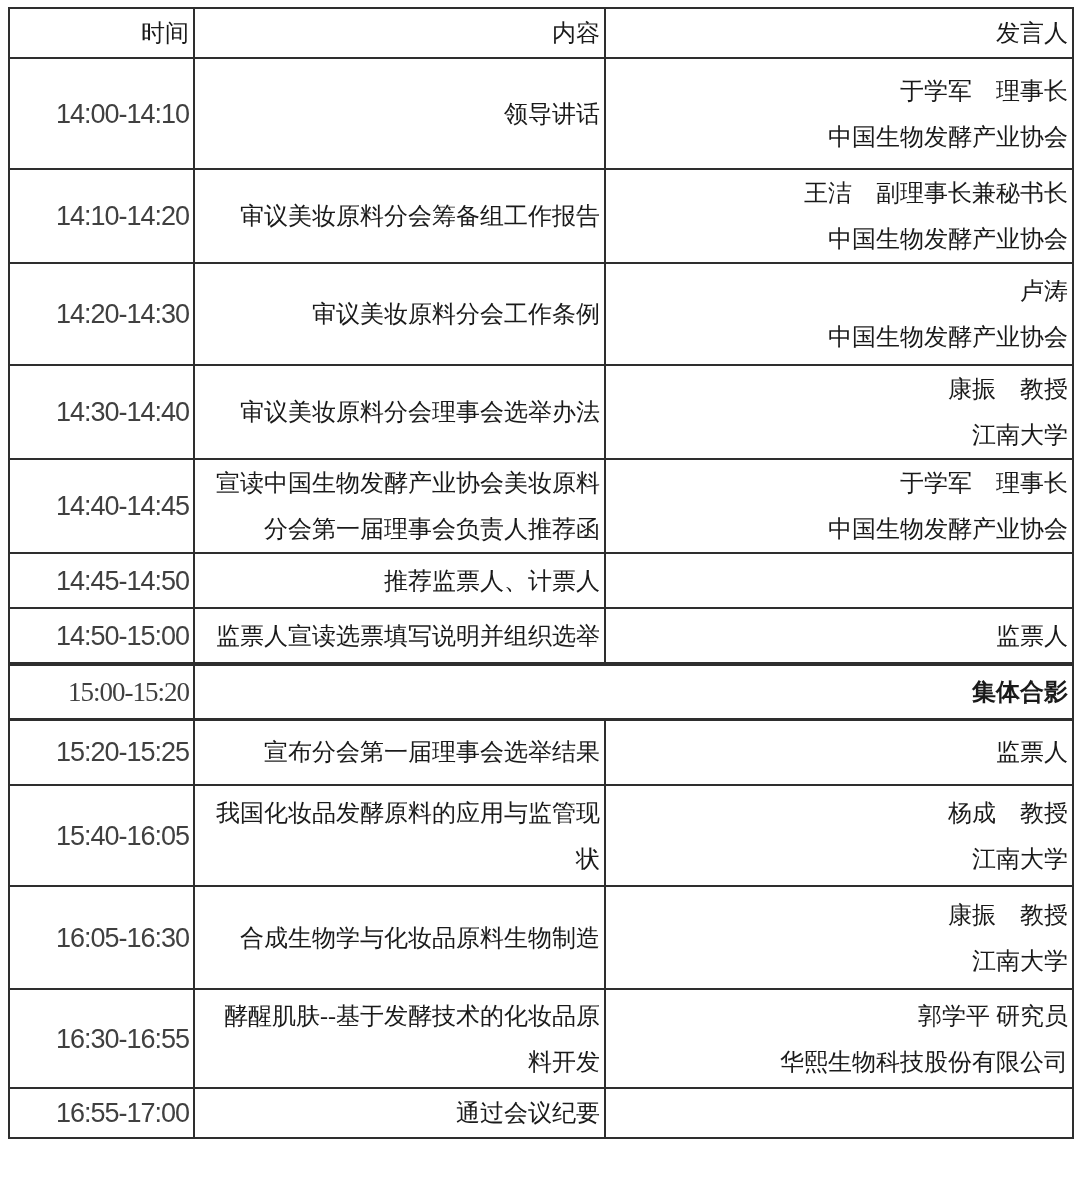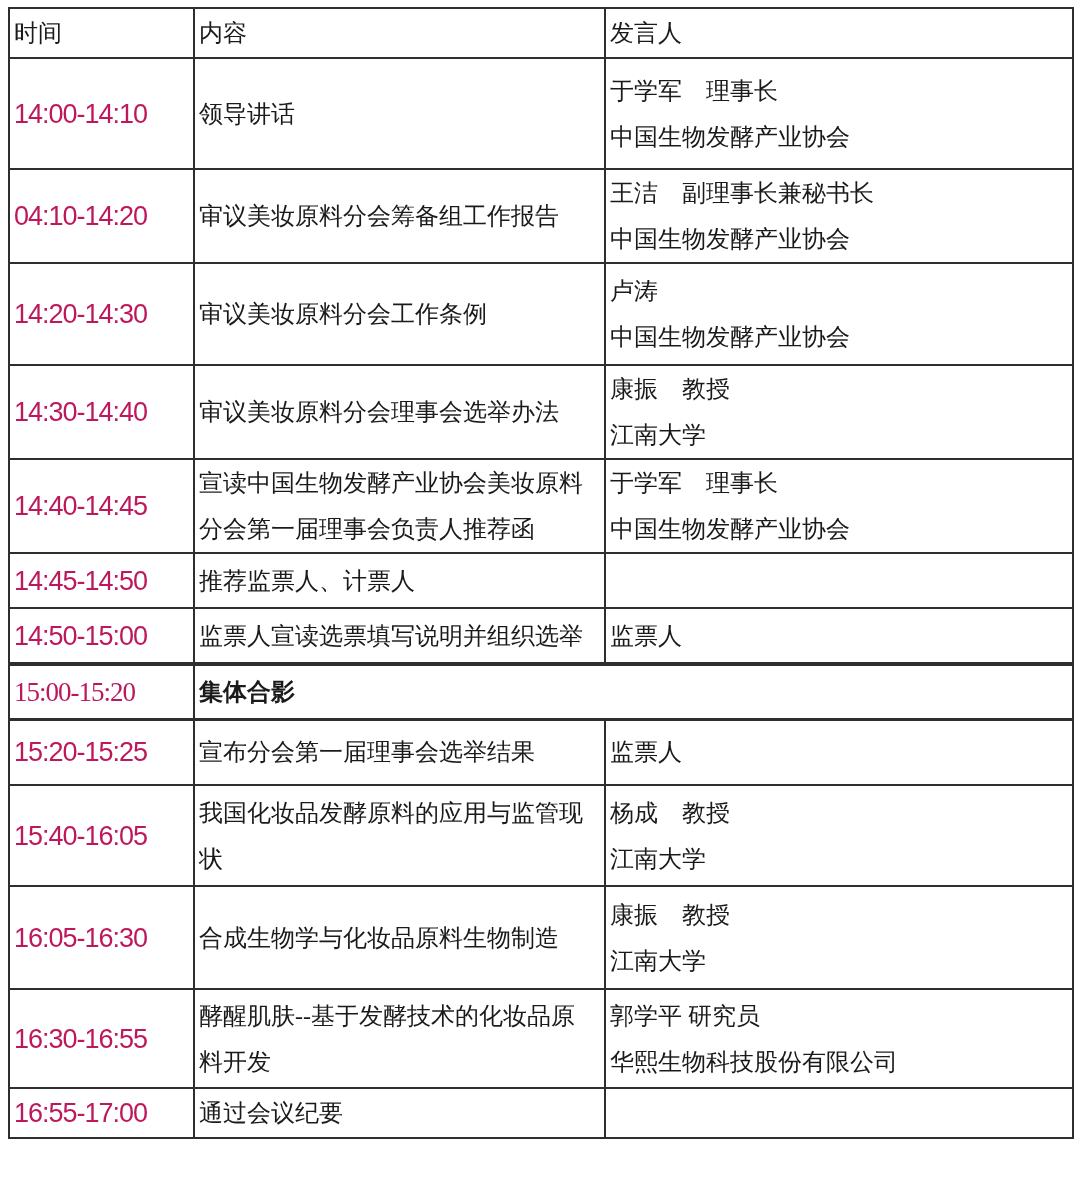--- a/index.html
+++ b/index.html
@@ -17,34 +17,34 @@
   table.agenda {
     position: absolute;
     left: 8px;
     top: 7px;
     width: 1064px;
     border-collapse: collapse;
     table-layout: fixed;
   }
   .agenda th, .agenda td {
     border: 2px solid #2e2e2e;
-    text-align: left;
+    text-align: right;
     vertical-align: middle;
     font-weight: 400;
     font-size: 24px;
     line-height: 46px;
     padding: 0 4px;
     overflow: hidden;
     background: #ffffff;
   }
   .agenda td.time-cell {
     font-family: "Liberation Sans", "DejaVu Sans", sans-serif;
     font-size: 27px;
     letter-spacing: -1px;
-    color: #be185d;
+    color: #404040;
   }
   .agenda tr.thick-row > td {
     border-top: 4px solid #2e2e2e;
     border-bottom: 3px solid #2e2e2e;
     font-family: Liberation Serif, serif;
   }
   .agenda td .cell-line {
     line-height: 46px;
   }
   .agenda td.bold-cell {
@@ -73,21 +73,21 @@
         <td class="time-cell">14:00-14:10</td>
         <td>
           <div class="cell-line">领导讲话</div>
         </td>
         <td>
           <div class="cell-line">于学军　理事长</div>
           <div class="cell-line">中国生物发酵产业协会</div>
         </td>
       </tr>
       <tr style="height: 90px;">
-        <td class="time-cell">04:10-14:20</td>
+        <td class="time-cell">14:10-14:20</td>
         <td>
           <div class="cell-line">审议美妆原料分会筹备组工作报告</div>
         </td>
         <td>
           <div class="cell-line">王洁　副理事长兼秘书长</div>
           <div class="cell-line">中国生物发酵产业协会</div>
         </td>
       </tr>
       <tr style="height: 102px;">
         <td class="time-cell">14:20-14:30</td>

